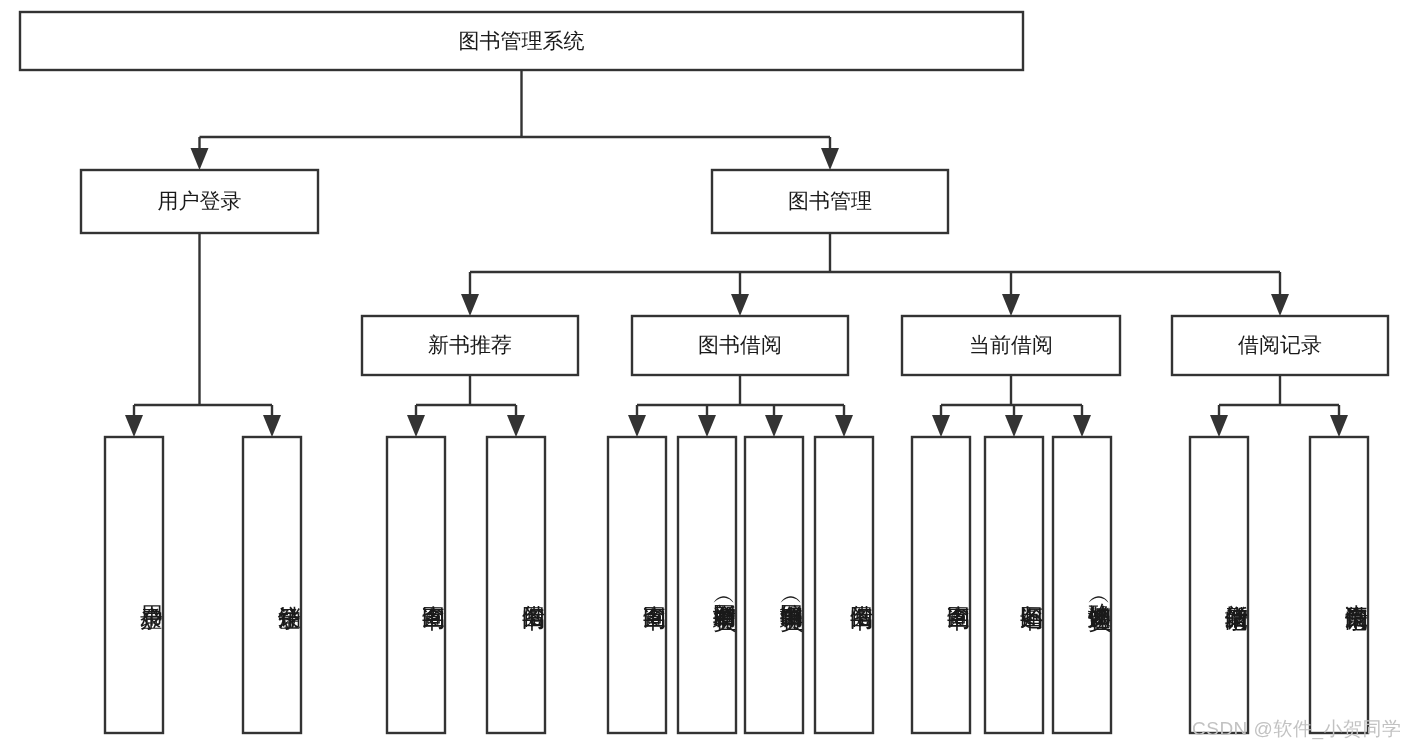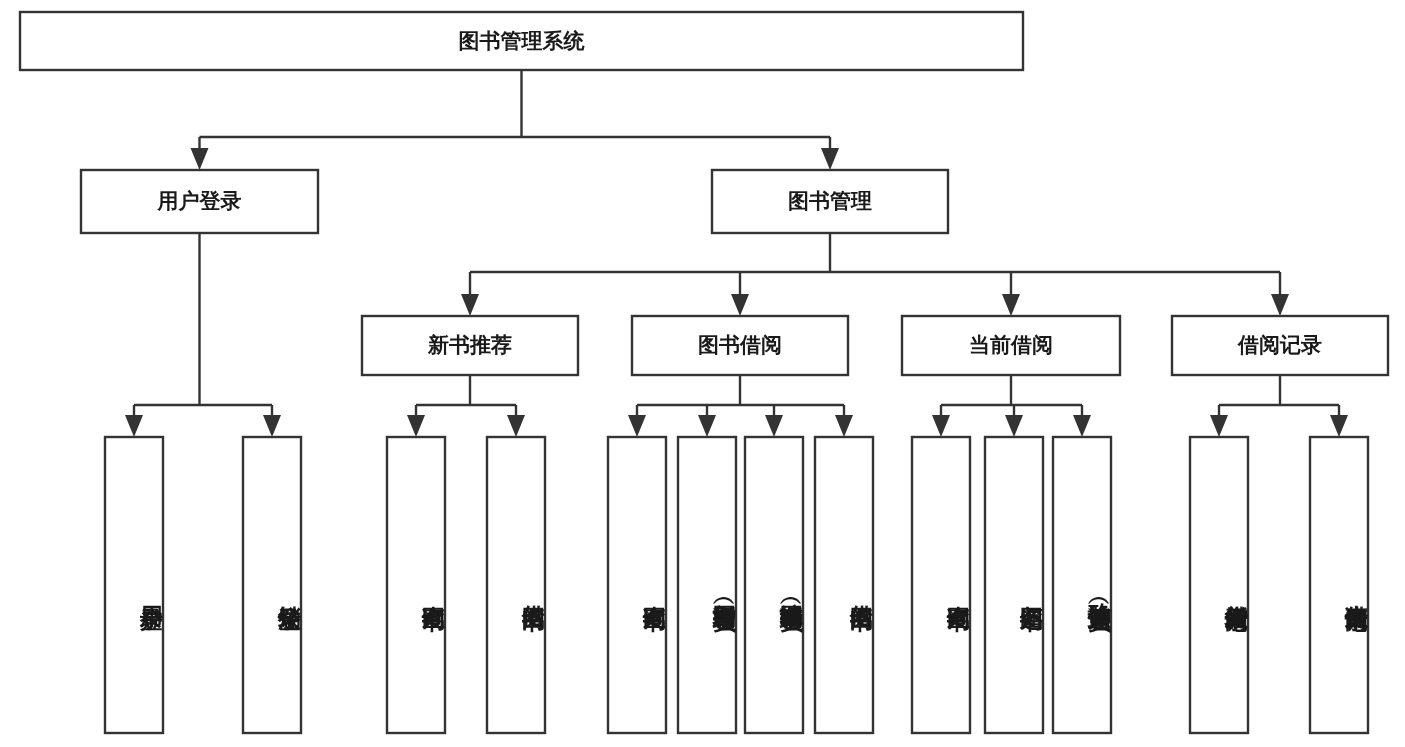--- a/index.html
+++ b/index.html
@@ -10,21 +10,20 @@
   }
   body {
     font-family: "Liberation Sans", "DejaVu Sans", sans-serif;
   }
   #diagram-root {
     position: relative;
     width: 1405px;
     height: 747px;
     background: #ffffff;
     overflow: hidden;
-    font-weight: bold;
   }
   svg#flow-svg {
     position: absolute;
     top: 0;
     left: 0;
     width: 1405px;
     height: 747px;
     display: block;
   }
   .node-rect {
@@ -172,13 +171,14 @@
       <div class="node-label-v" style="left: 608px; top: 451px; width: 58px; height: 276px;">查询图书</div>
       <div class="node-label-v" style="left: 678px; top: 451px; width: 58px; height: 276px;">新增图书（管理员）</div>
       <div class="node-label-v" style="left: 745px; top: 451px; width: 58px; height: 276px;">编辑图书（管理员）</div>
       <div class="node-label-v" style="left: 815px; top: 451px; width: 58px; height: 276px;">借阅图书</div>
       <div class="node-label-v" style="left: 912px; top: 451px; width: 58px; height: 276px;">查询图书</div>
       <div class="node-label-v" style="left: 985px; top: 451px; width: 58px; height: 276px;">归还图书</div>
       <div class="node-label-v" style="left: 1053px; top: 451px; width: 58px; height: 276px;">确认归还（管理员）</div>
       <div class="node-label-v" style="left: 1190px; top: 451px; width: 58px; height: 276px;">新增借阅记录</div>
       <div class="node-label-v" style="left: 1310px; top: 451px; width: 58px; height: 276px;">查询借阅记录</div>
     </div>
+  <div id="watermark" style="left: 1192px; top: 716px;">CSDN @软件_小贺同学</div>
 </div>
 
 </body></html>

